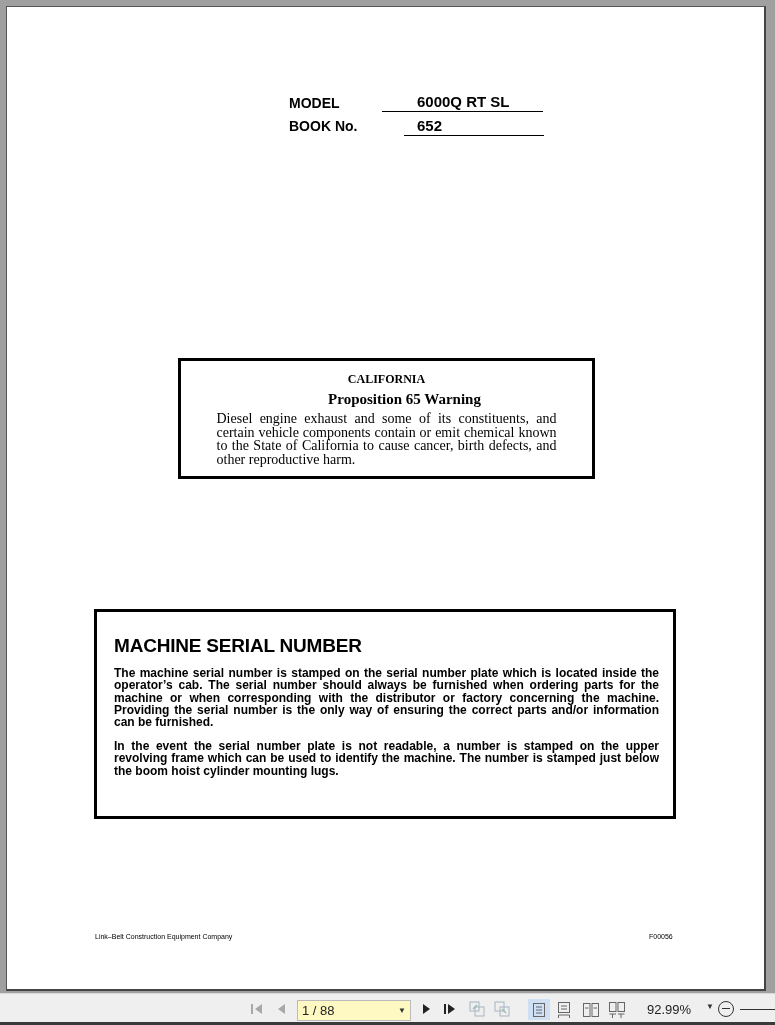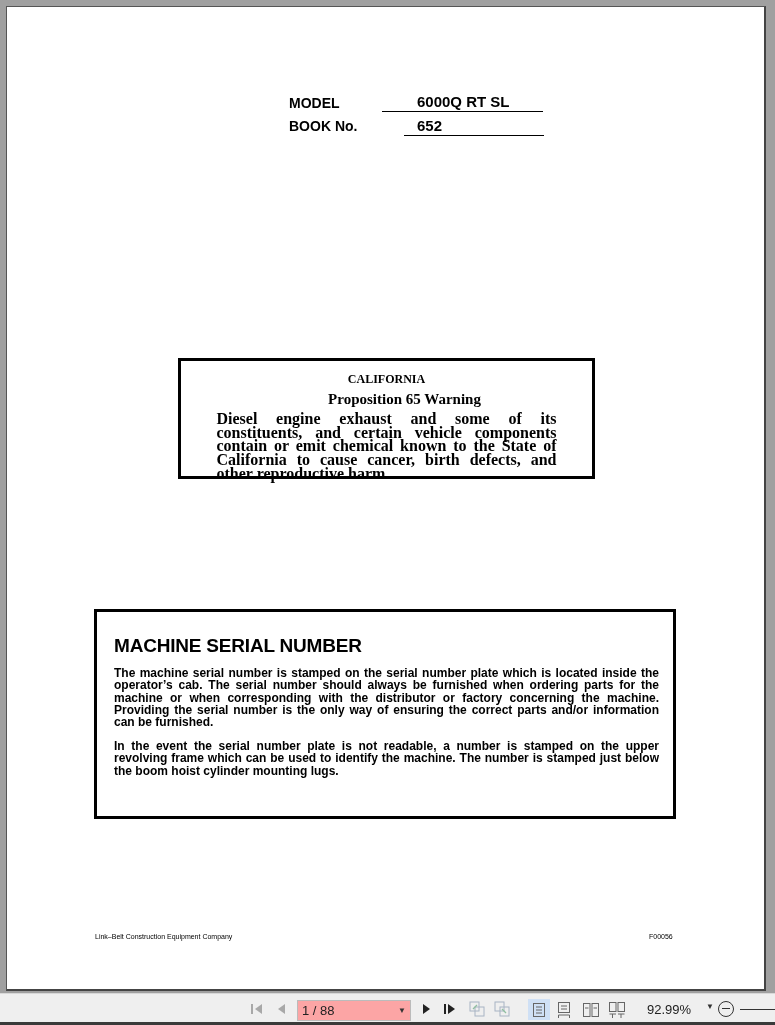--- a/index.html
+++ b/index.html
@@ -11,36 +11,36 @@
     .hrow { position: relative; height: 23px; white-space: nowrap; }
     .hlabel { position: absolute; left: 0; top: 0; font-family: "Liberation Sans", sans-serif; font-weight: bold; font-size: 14px; line-height: 23px; color: #000; }
     .hline { position: absolute; height: 19px; border-bottom: 1.5px solid #000; font-weight: bold; font-size: 15px; line-height: 17px; color: #000; top: 1px; }
     .hrow.model .hline { left: 93px; width: 161px; padding-left: 35px; }
     .hrow.book .hline { left: 115px; width: 140px; padding-left: 13px; top: 2px; }
     .hrow.serial .hline { left: 130px; width: 125px; top: 2px; }
 
     .prop-box { position: absolute; left: 171px; top: 351px; width: 417px; height: 121px; border: 3px solid #000; text-align: center; font-family: "Liberation Serif", serif; color: #000; }
     .prop-title { margin-top: 11px; font-weight: bold; font-size: 12px; line-height: 14px; }
     .prop-subtitle { margin-top: 4px; font-weight: bold; font-size: 15px; line-height: 18px; padding-left: 36px; }
-    .prop-body { margin: 4px auto 0; width: 340px; text-align: justify; text-align-last: left; font-weight: bold; font-size: 16px; line-height: 13.7px; }
+    .prop-body { margin: 4px auto 0; width: 340px; text-align: justify; text-align-last: left; font-weight: normal; font-size: 14px; line-height: 13.7px; }
 
     .serial-box { position: absolute; left: 87px; top: 602px; width: 582px; height: 210px; border: 3px solid #000; color: #000; }
     .serial-title { position: absolute; left: 17px; top: 21px; font-weight: bold; font-size: 19px; line-height: 26px; letter-spacing: -0.2px; }
     .serial-p { position: absolute; left: 17px; width: 545px; font-weight: bold; font-size: 12px; line-height: 12.3px; text-align: justify; text-align-last: left; }
     .serial-p.p1 { top: 55px; }
     .serial-p.p2 { top: 128px; }
 
     .footer-left { position: absolute; left: 88px; top: 926px; font-size: 7px; color: #000; }
     .footer-right { position: absolute; left: 642px; top: 926px; font-size: 7px; color: #000; }
 
     #toolbar { position: absolute; left: 0; top: 993px; width: 775px; height: 32px; background: #efefef; border-top: 1px solid #d8d8d8; }
     #toolbar .bottom-strip { position: absolute; left: 0; bottom: 0; width: 775px; height: 3px; background: #3a3a3a; }
     .tb-icon { position: absolute; top: 5px; width: 20px; height: 20px; display: flex; align-items: center; justify-content: center; color: #222; font-size: 13px; }
     .tb-icon.disabled { color: #a8a8a8; }
-    .page-input { position: absolute; left: 297px; top: 6px; width: 114px; height: 21px; background: #fca5a5; border: 1px solid #bbb; font-size: 13px; line-height: 19px; padding-left: 4px; color: #222; }
+    .page-input { position: absolute; left: 297px; top: 6px; width: 114px; height: 21px; background: #fef9c3; border: 1px solid #bbb; font-size: 13px; line-height: 19px; padding-left: 4px; color: #222; }
     .page-input .dd { position: absolute; right: 4px; top: 0; font-size: 8px; color: #333; }
     .view-btn { position: absolute; top: 5px; width: 22px; height: 21px; display: flex; align-items: center; justify-content: center; }
     .view-btn.active { background: #cfe0f5; }
     .zoom-value { position: absolute; left: 647px; top: 8px; font-size: 13px; color: #222; }
     .zoom-dd { position: absolute; left: 706px; top: 8px; font-size: 8px; color: #333; }
     .zoom-out { position: absolute; left: 718px; top: 7px; width: 16px; height: 16px; border: 1.3px solid #333; border-radius: 50%; }
     .zoom-out::after { content: ""; position: absolute; left: 3px; top: 6px; width: 8px; height: 1.3px; background: #333; }
     .zoom-slider { position: absolute; left: 740px; top: 15px; width: 35px; height: 1px; background: #333; }
   </style>
 </head>

